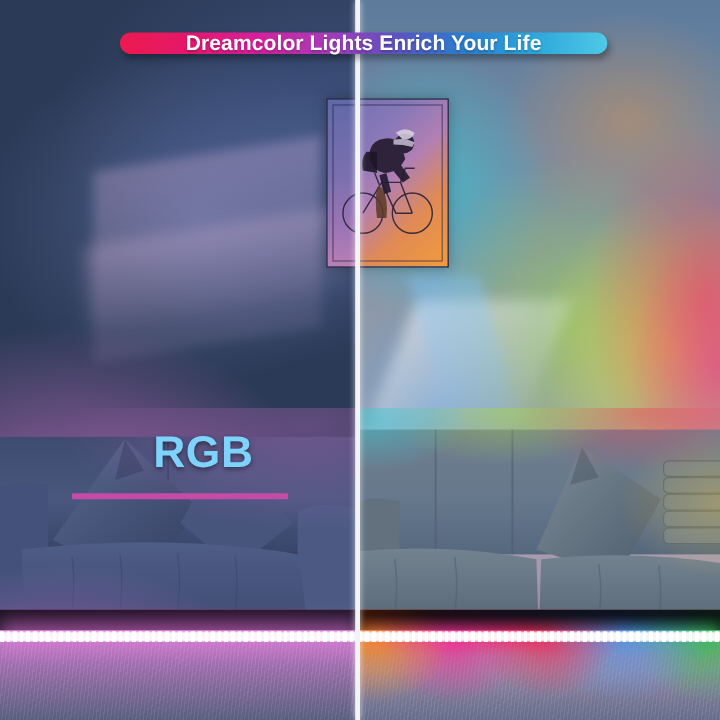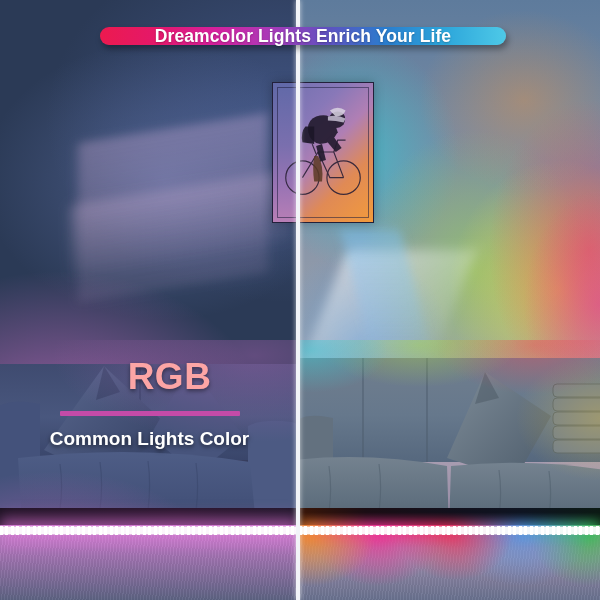--- a/index.html
+++ b/index.html
@@ -118,21 +118,21 @@
     letter-spacing:0.1px; white-space:nowrap;
     text-shadow:0 1px 2px rgba(0,0,0,0.25);
   }
 
   
   .label-block { position:absolute; z-index:30; text-align:center; }
   #left-labels  { left:0;   top:358px; width:299px; }
   #right-labels { left:299px; top:358px; width:301px; }
 
   #rgb-title {
-    font-size:37px; font-weight:bold; color:#fca5a5; line-height:1;
+    font-size:37px; font-weight:bold; color:#7dd3fc; line-height:1;
     text-shadow:0 2px 4px rgba(0,0,0,0.45); letter-spacing:0.5px;padding-left:40px;
   }
   #rgbic-title {
     font-size:35px; font-weight:bold; line-height:1; letter-spacing:0.5px;
     display:flex; justify-content:center;
     text-shadow:0 2px 4px rgba(0,0,0,0.4);
   }
 
   .rule { height:5px; margin:16px auto 12px auto; border-radius:1px; }
   #left-rule  { width:180px; background:#c44ba8; }
@@ -216,21 +216,20 @@
     <div class="led-strip">
       <div class="led-halo" style="background:linear-gradient(to bottom,
             rgba(233,120,224,0.0) 0%, rgba(233,120,224,0.75) 45%, rgba(233,120,224,0.0) 100%);"></div>
       <div class="led-core"></div>
       <div class="led-dots"></div>
     </div>
 
     <div class="label-block" id="left-labels">
       <div id="rgb-title">RGB</div>
       <div class="rule" id="left-rule"></div>
-      <div class="caption">Common Lights Color</div>
     </div>
   </div>
 
   <div class="half" id="right-half">
 
     <div class="wall" id="right-wall"></div>
 
     <div id="right-wall-glow">
 
       <div class="blob" style="left:-40px; top:40px; width:200px; height:230px;

